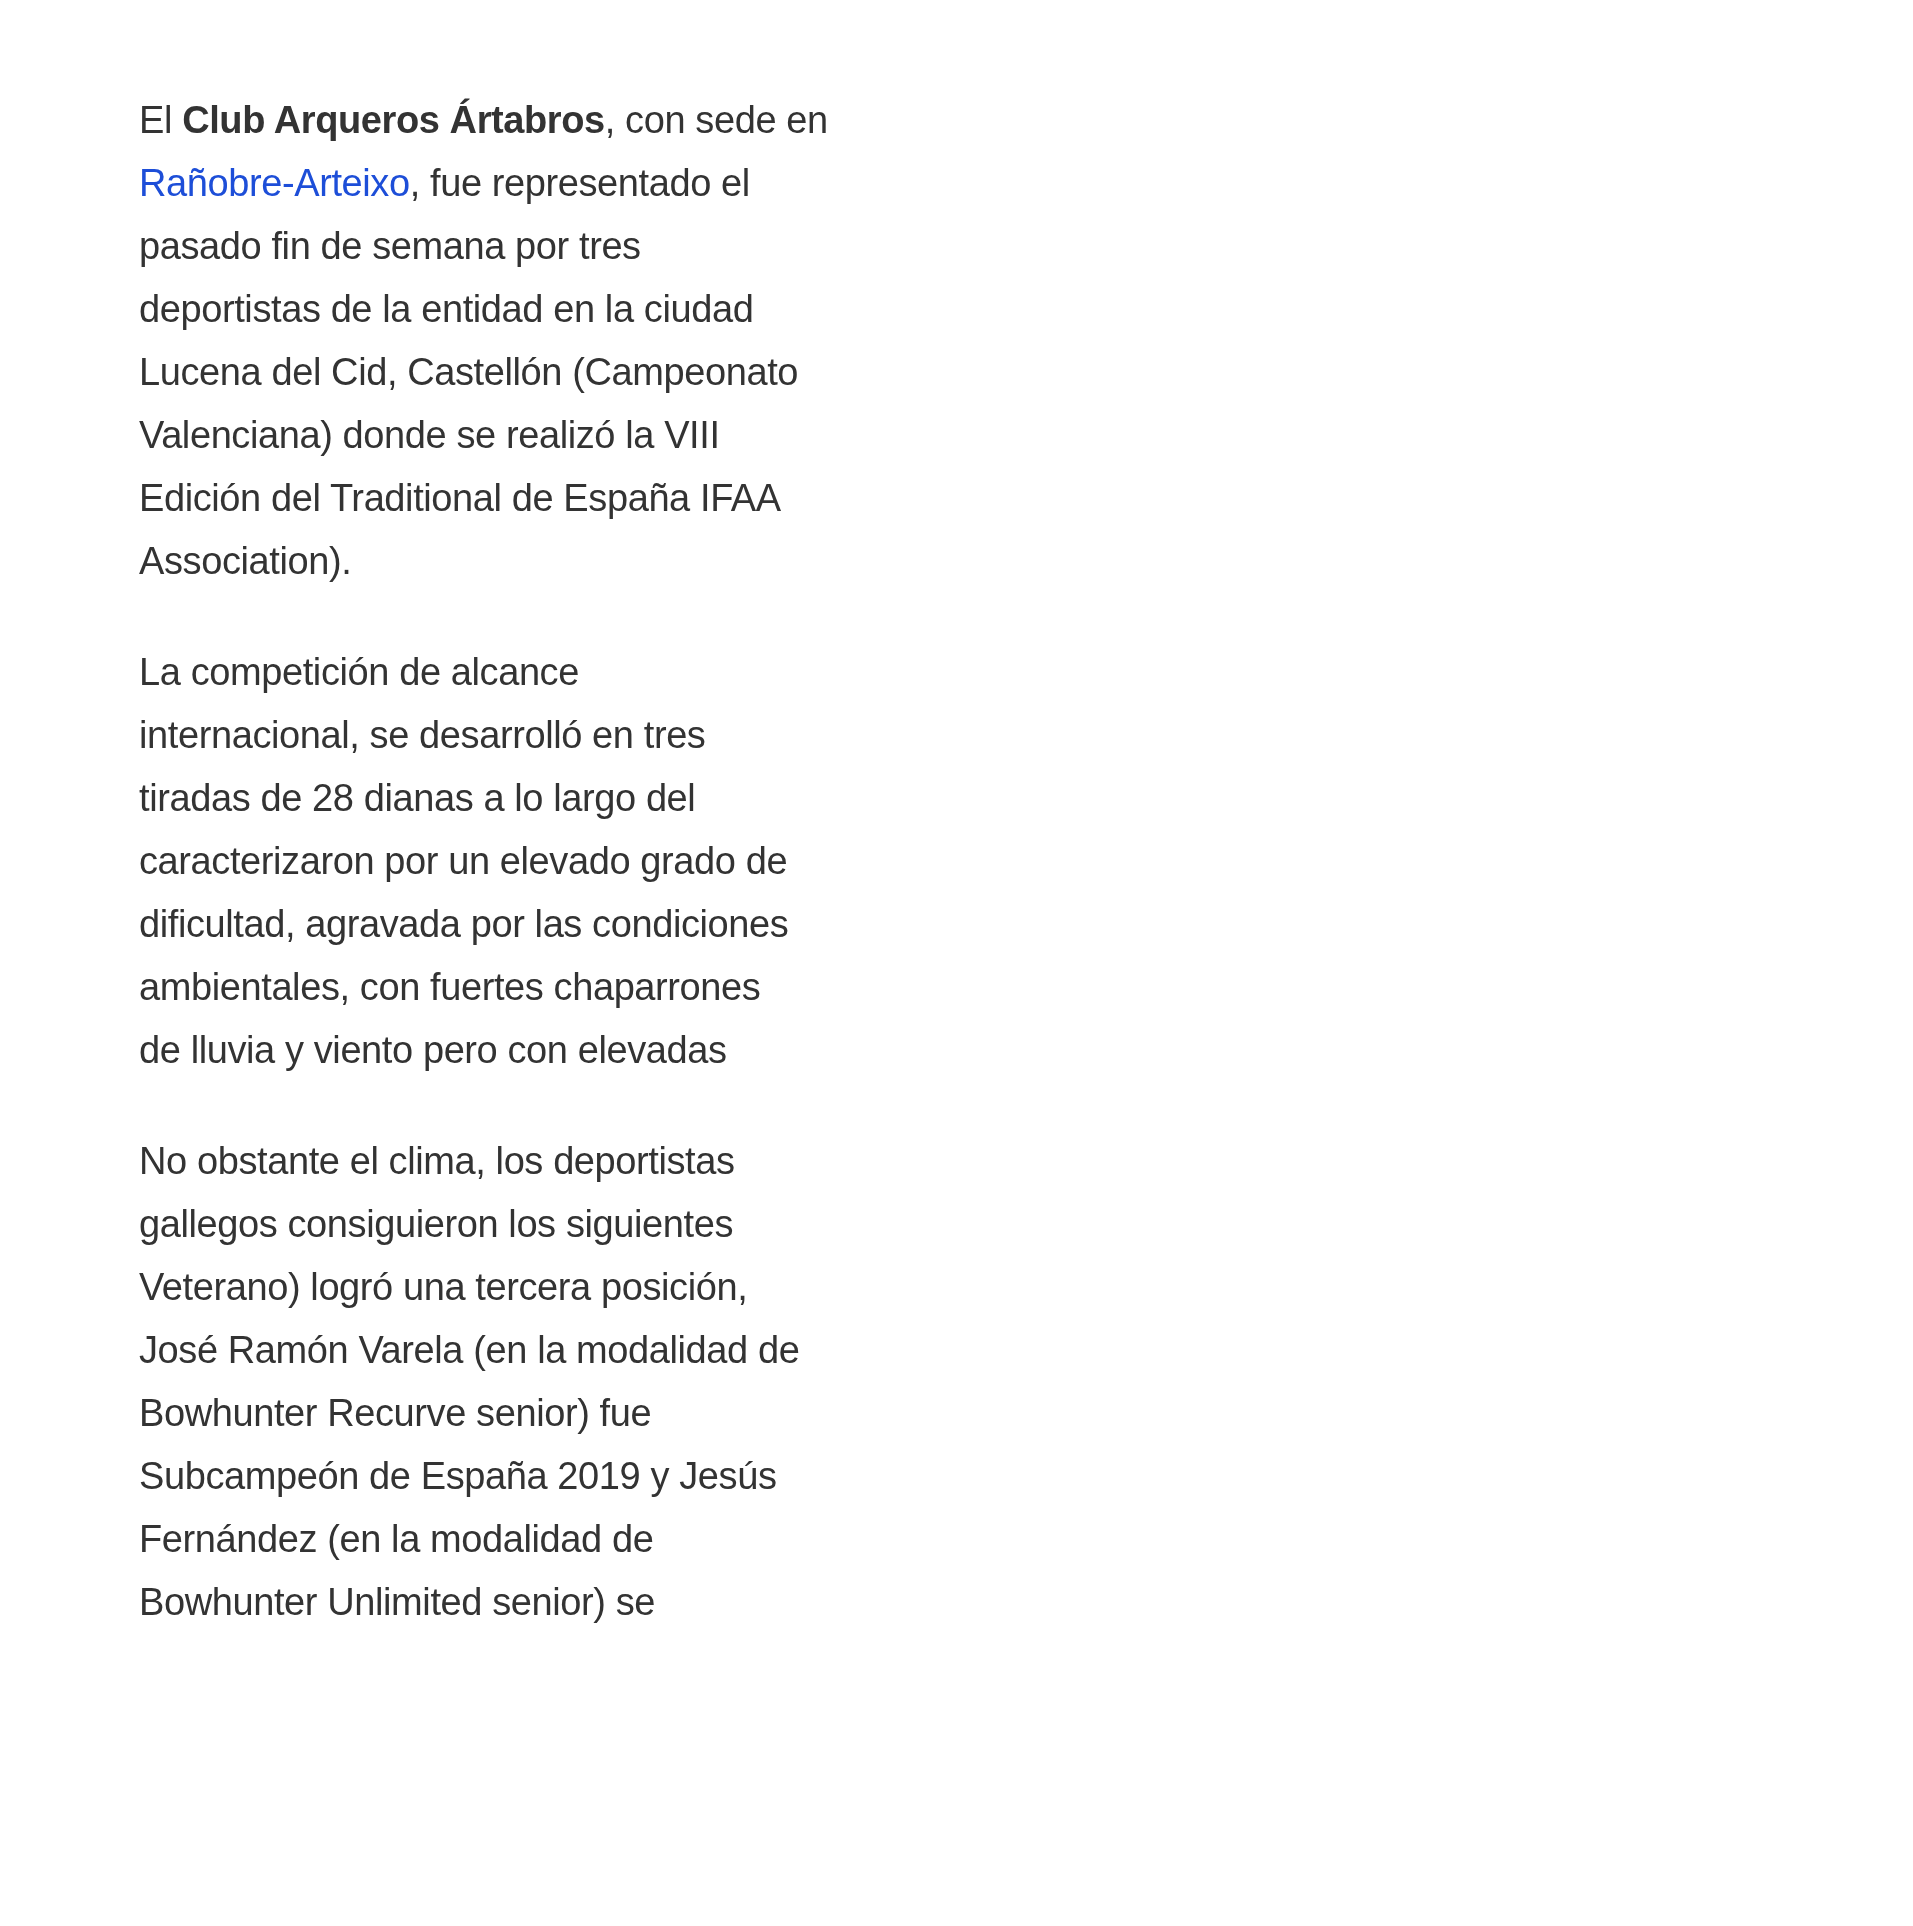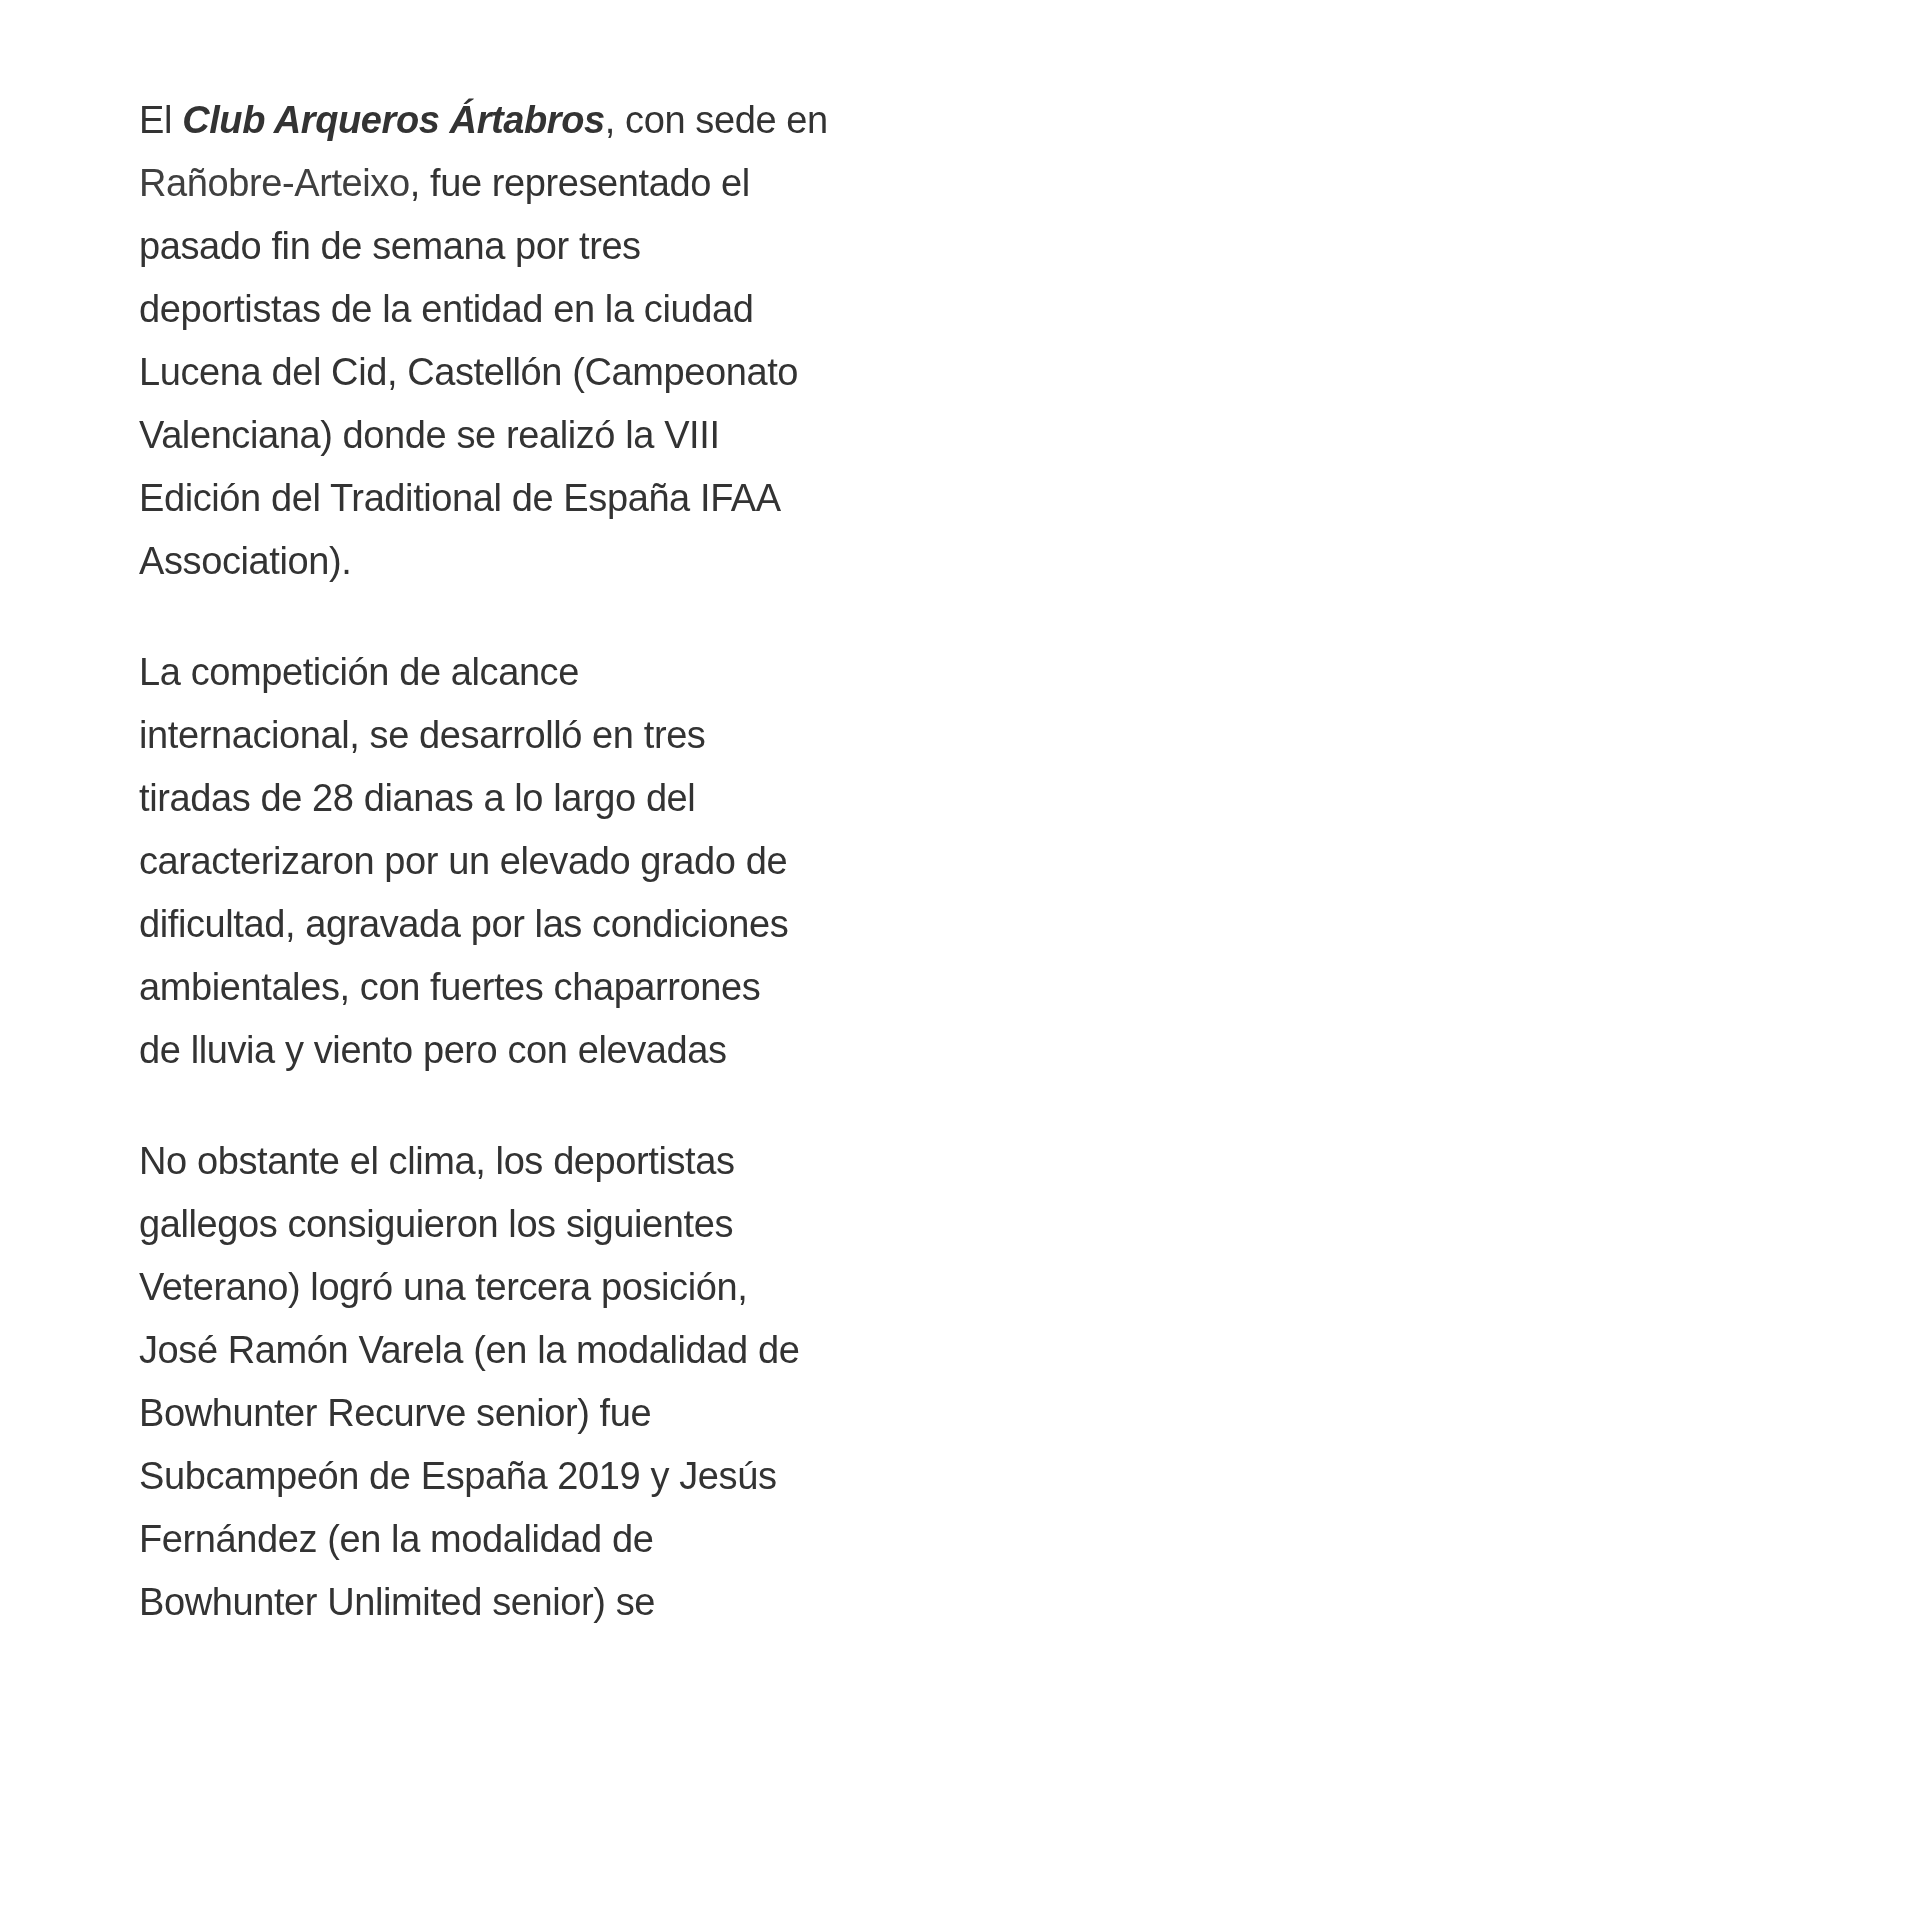--- a/index.html
+++ b/index.html
@@ -10,22 +10,22 @@
     top: 89px;
     width: 709px;
     font-family: "Liberation Sans", "DejaVu Sans", sans-serif;
     font-size: 38px;
     line-height: 63px;
     color: #333333;
     letter-spacing: -0.4px;
   }
   .para { margin: 0 0 48px 0; }
   .line { display: block; white-space: nowrap; }
-  .bold { font-weight: bold; font-style: italic; }
-  .link { color: #404040; text-decoration: none; cursor: pointer; }
+  .bold { font-weight: bold; }
+  .link { color: #1d4ed8; text-decoration: none; cursor: pointer; }
 </style>
 </head>
 <body>
 
 <article class="article" id="article">
     <p class="para">
       <span class="line"><span>El </span><strong class="bold">Club Arqueros Ártabros</strong><span>, con sede en</span></span>
       <span class="line"><a class="link">Rañobre-Arteixo</a><span>, fue representado el</span></span>
       <span class="line"><span>pasado fin de semana por tres</span></span>
       <span class="line"><span>deportistas de la entidad en la ciudad</span></span>

